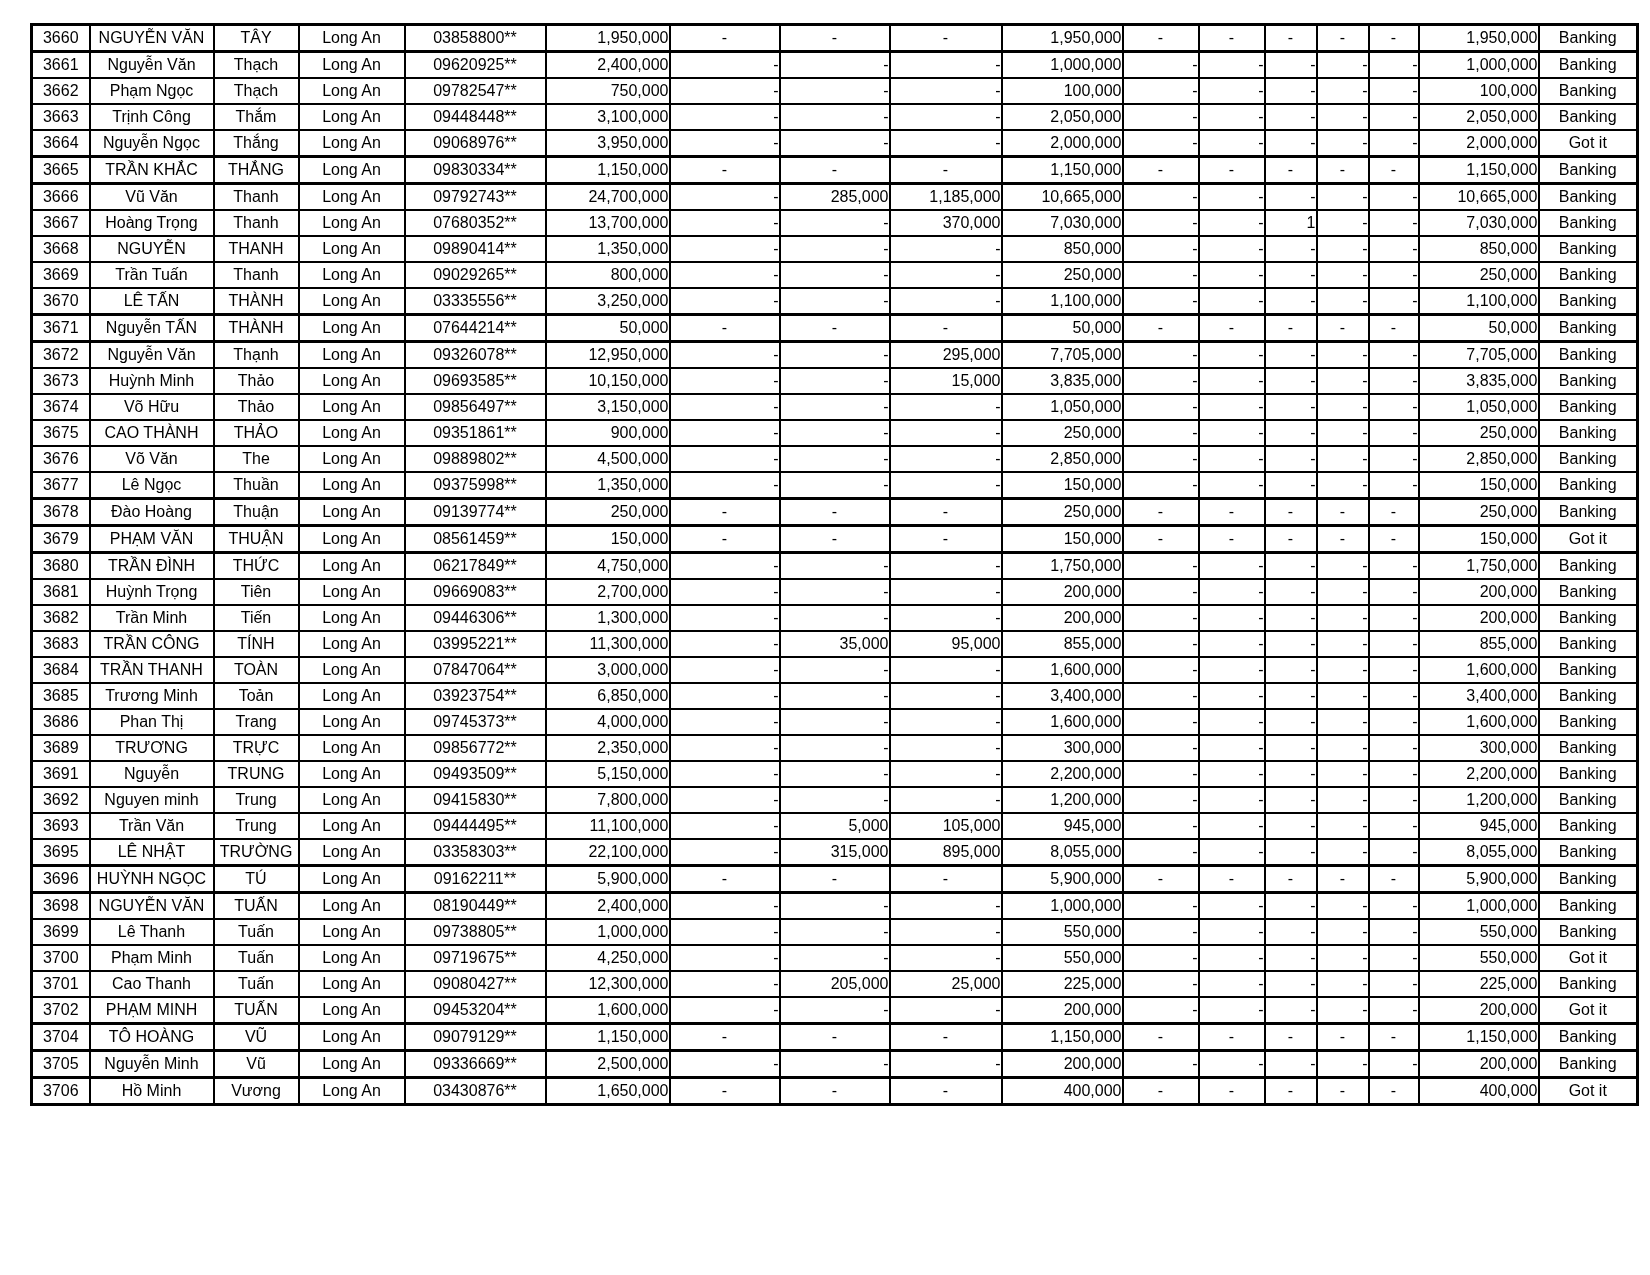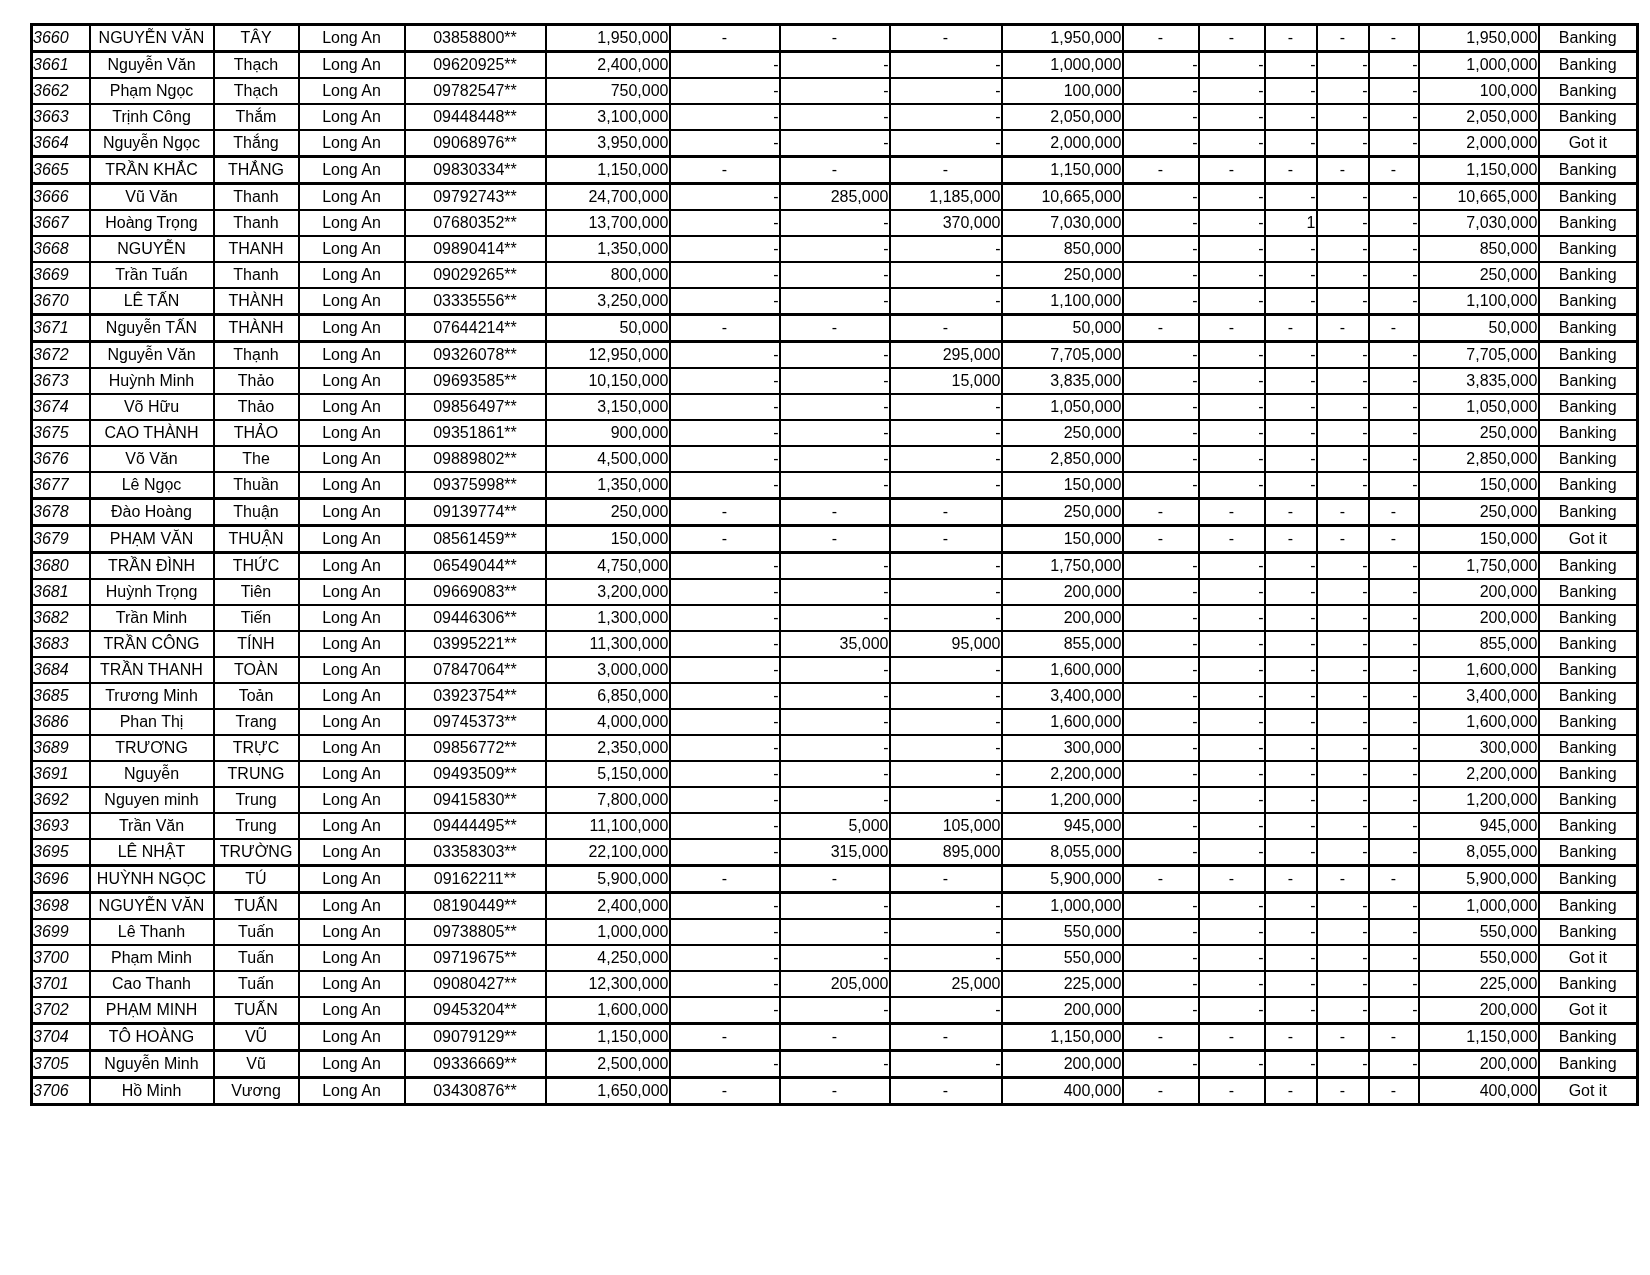--- a/index.html
+++ b/index.html
@@ -14,21 +14,21 @@
     height:24px;
     font-size:16px;
     line-height:1.05;
     padding:0;
     white-space:nowrap;
     overflow:hidden;
     vertical-align:middle;
   }
   tr.thick td{border-top-width:3px;border-bottom-width:3px;}
   td.al-c{text-align:center;}
-  td.al-id{text-align:left;padding-right:5px;font-style:italic;}
+  td.al-id{text-align:center;padding-right:5px;}
   td.al-r{text-align:right;padding-right:8px;}
   td.al-dash-r{text-align:right;padding-right:13px;}
   td.al-dash-c{text-align:center;}
 </style>
 </head>
 <body>
 
 <table class="sheet">
   <colgroup id="cols">
       <col style="width: 58px;">
@@ -428,41 +428,41 @@
         <td class="al-dash-c">-</td>
         <td class="al-dash-c">-</td>
         <td class="al-r">150,000</td>
         <td class="al-c">Got it</td>
       </tr>
       <tr>
         <td class="al-id">3680</td>
         <td class="al-c">TRẦN ĐÌNH</td>
         <td class="al-c">THỨC</td>
         <td class="al-c">Long An</td>
-        <td class="al-c">06549044**</td>
+        <td class="al-c">06217849**</td>
         <td class="al-r">4,750,000</td>
         <td class="al-dash-r">-</td>
         <td class="al-dash-r">-</td>
         <td class="al-dash-r">-</td>
         <td class="al-r">1,750,000</td>
         <td class="al-dash-r">-</td>
         <td class="al-dash-r">-</td>
         <td class="al-dash-r">-</td>
         <td class="al-dash-r">-</td>
         <td class="al-dash-r">-</td>
         <td class="al-r">1,750,000</td>
         <td class="al-c">Banking</td>
       </tr>
       <tr>
         <td class="al-id">3681</td>
         <td class="al-c">Huỳnh Trọng</td>
         <td class="al-c">Tiên</td>
         <td class="al-c">Long An</td>
         <td class="al-c">09669083**</td>
-        <td class="al-r">3,200,000</td>
+        <td class="al-r">2,700,000</td>
         <td class="al-dash-r">-</td>
         <td class="al-dash-r">-</td>
         <td class="al-dash-r">-</td>
         <td class="al-r">200,000</td>
         <td class="al-dash-r">-</td>
         <td class="al-dash-r">-</td>
         <td class="al-dash-r">-</td>
         <td class="al-dash-r">-</td>
         <td class="al-dash-r">-</td>
         <td class="al-r">200,000</td>

